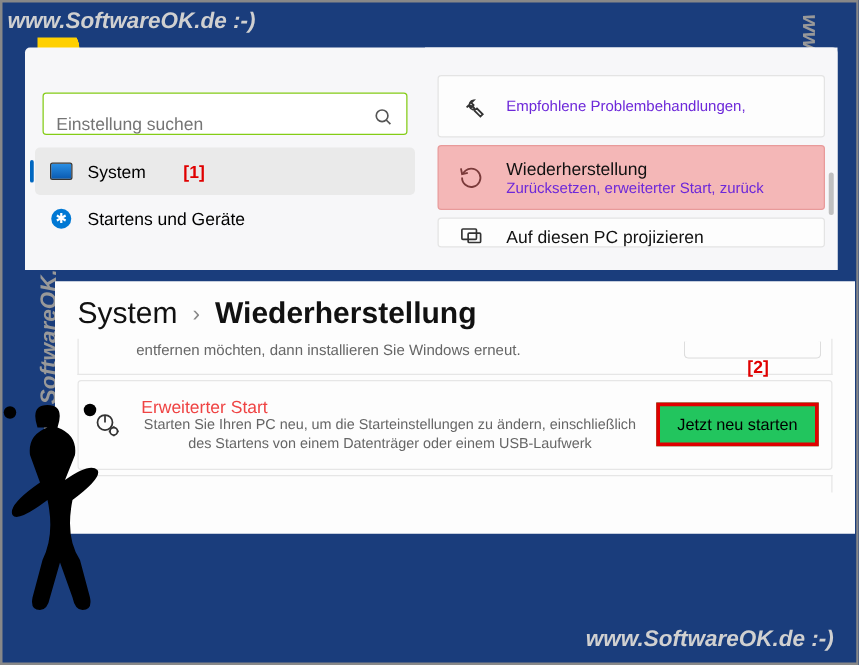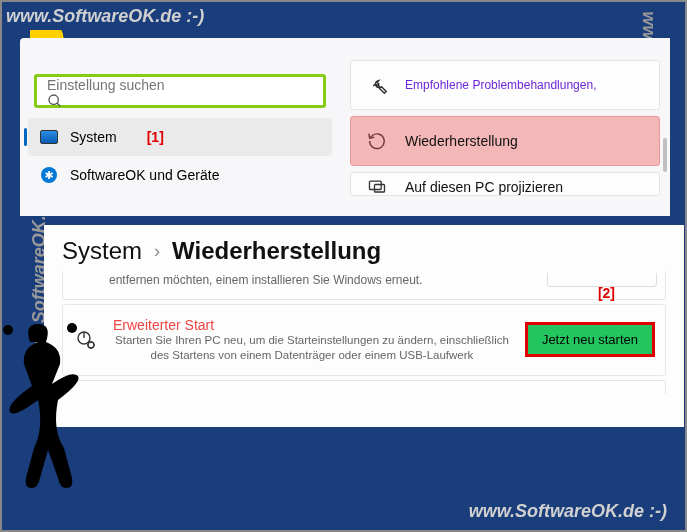--- a/index.html
+++ b/index.html
@@ -54,28 +54,27 @@
       display: flex;
     }
     .sidebar {
       width: 320px;
       padding: 10px 0;
       border-right: none;
     }
     .search-box {
       margin: 26px 14px 10px 14px;
       height: 34px;
-      border: 3px solid #84cc16;
+      border: 1px solid #84cc16;
       border-radius: 3px;
       background: #fff;
       display: flex;
-      align-items: flex-start;
+      align-items: flex-end;
       padding: 0 10px;
       justify-content: space-between;
-      flex-direction: column;
     }
     .search-input {
       border: none;
       outline: none;
       font-size: 14px;
       flex: 1;
       background: transparent;
     }
     .search-icon-svg { width: 16px; height: 16px; }
 
@@ -328,21 +327,21 @@
         <span class="nav-icon">
             <span class="pc-icon"></span>
           </span>
         <span>System</span>
         <span class="marker">[1]</span>
       </div>
       <div class="nav-item">
         <span class="nav-icon">
             <span class="bt-icon">✱</span>
           </span>
-        <span>SoftwareOK und Geräte</span>
+        <span>Startens und Geräte</span>
       </div>
     </div>
     <div class="scroll-hint"></div>
   </div>
 
   <div class="content-upper">
     <div class="tile">
       <span class="tile-icon">
         <svg width="22" height="22" viewBox="0 0 24 24" fill="none" stroke="#333" stroke-width="1.6">
             <path d="M14 7a4 4 0 1 0 3 7l5 5-2 2-5-5a4 4 0 0 0-7-3l2-2 2 2 2-2-2-2z"></path>
@@ -354,20 +353,21 @@
     </div>
     <div class="tile highlight">
       <span class="tile-icon">
         <svg width="22" height="22" viewBox="0 0 24 24" fill="none" stroke="#7a3a3a" stroke-width="1.6">
             <path d="M4 12a8 8 0 1 0 3-6L4 9"></path>
             <polyline points="3,4 4,9 9,8"></polyline>
           </svg>
       </span>
       <div class="tile-text">
         <h3>Wiederherstellung</h3>
+        <p>Zurücksetzen, erweiterter Start, zurück</p>
       </div>
     </div>
     <div class="tile cut">
       <span class="tile-icon">
         <svg width="20" height="20" viewBox="0 0 24 24" fill="none" stroke="#333" stroke-width="1.6">
             <rect x="3" y="5" width="14" height="10" rx="1"></rect>
             <rect x="9" y="9" width="12" height="9" rx="1"></rect>
           </svg>
       </span>
       <div class="tile-text">
@@ -378,21 +378,21 @@
 </div>
 
 <div class="panel-lower">
   <div class="breadcrumb">
     <span class="bc-parent">System</span>
     <span class="sep">›</span>
     <span>Wiederherstellung</span>
   </div>
 
   <div class="row-top-fragment">
-    <div class="row-text">entfernen möchten, einem installieren Sie Windows erneut.</div>
+    <div class="row-text">entfernen möchten, dann installieren Sie Windows erneut.</div>
     <div class="ghost-btn"></div>
   </div>
 
   <div class="row-main">
     <span class="row-icon">
       <svg width="24" height="24" viewBox="0 0 24 24" fill="none" stroke="#333" stroke-width="1.4">
         <circle cx="10" cy="10" r="6"></circle>
           <line x1="10" y1="4" x2="10" y2="10"></line>
         <circle cx="17" cy="17" r="3"></circle>
           <path d="M17 13v1 M17 20v1 M13 17h1 M20 17h1"></path>

